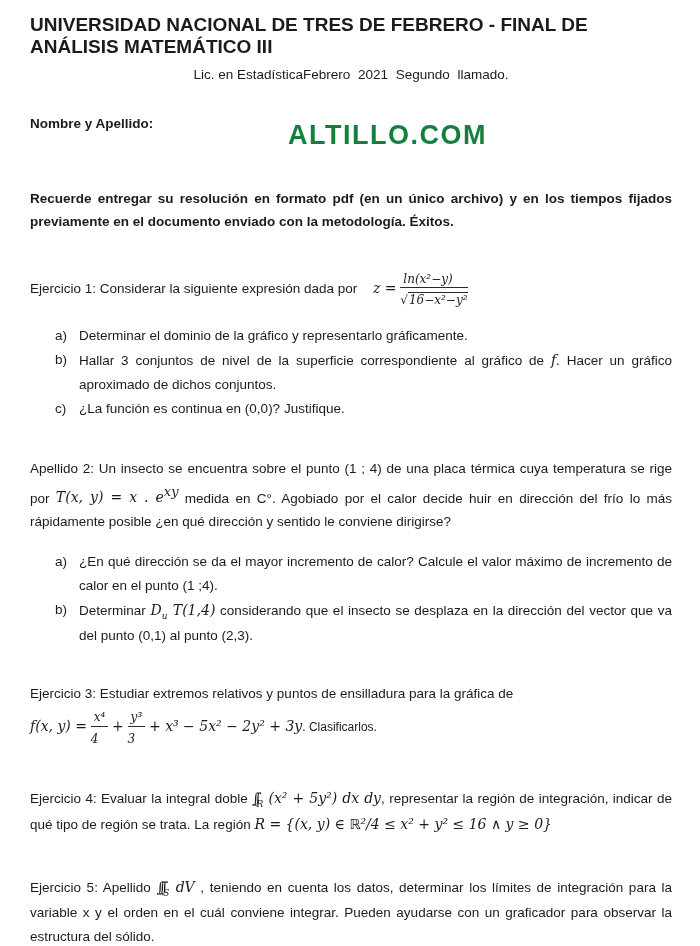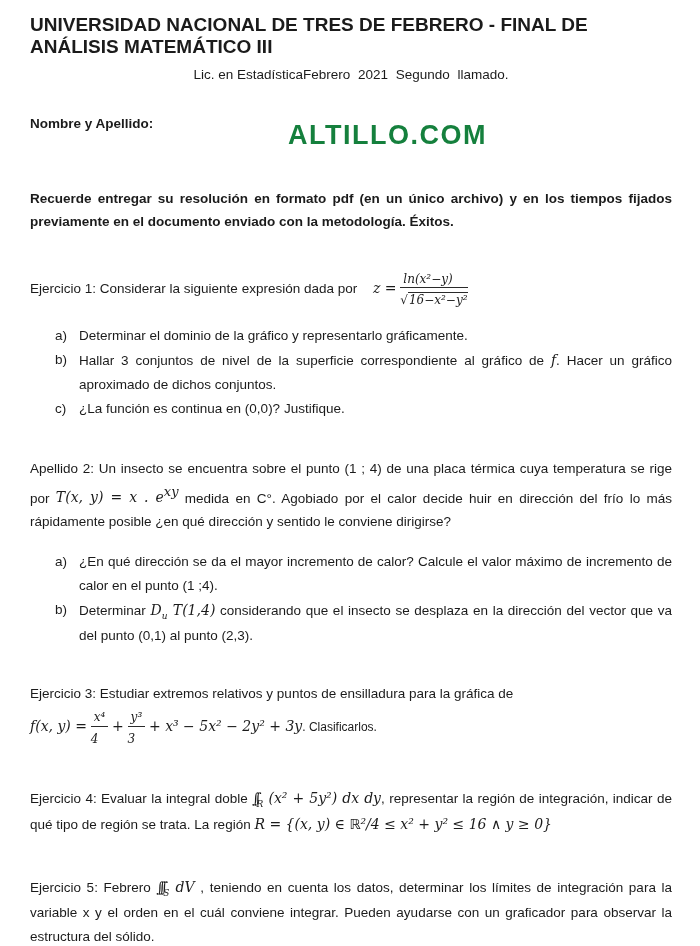--- a/index.html
+++ b/index.html
@@ -147,21 +147,21 @@
     <p class="para just">
       <b class="exlabel">Ejercicio 4:</b>
       <span>Evaluar la integral doble</span>
       <span class="math nowrap"><span class="iint">∫∫</span><sub class="isub">R</sub> <span>(x² + 5y²) dx dy</span></span><span>, representar la región de integración, indicar de qué tipo de región se trata. La región</span>
       <span class="math">R = {(x, y) ∈ ℝ²/4 ≤ x² + y² ≤ 16 ∧ y ≥ 0}</span>
     </p>
   </section>
 
   <section class="sec5">
     <p class="para just">
-      <b class="exlabel">Ejercicio 5</b><span>: Febrero</span>
+      <b class="exlabel">Ejercicio 5</b><span>: Apellido</span>
       <span class="math nowrap"><span class="iint">∫∫∫</span><sub class="isub">S</sub> <span>dV</span></span>
       <span>, teniendo en cuenta los datos, determinar los límites de integración para la variable x y el orden en el cuál conviene integrar. Pueden ayudarse con un graficador para observar la estructura del sólido.</span>
     </p>
     <p class="final-formula math">
       <span>S =</span>
       <span class="brace">{</span><span>(x; y; z)∈ ℜ³ ∧ 0 ≤ y ≤ 6 ∧ 0 ≤ z ≤ 4 − x²</span><span class="brace">}</span>
     </p>
   </section>
 
 </div>

